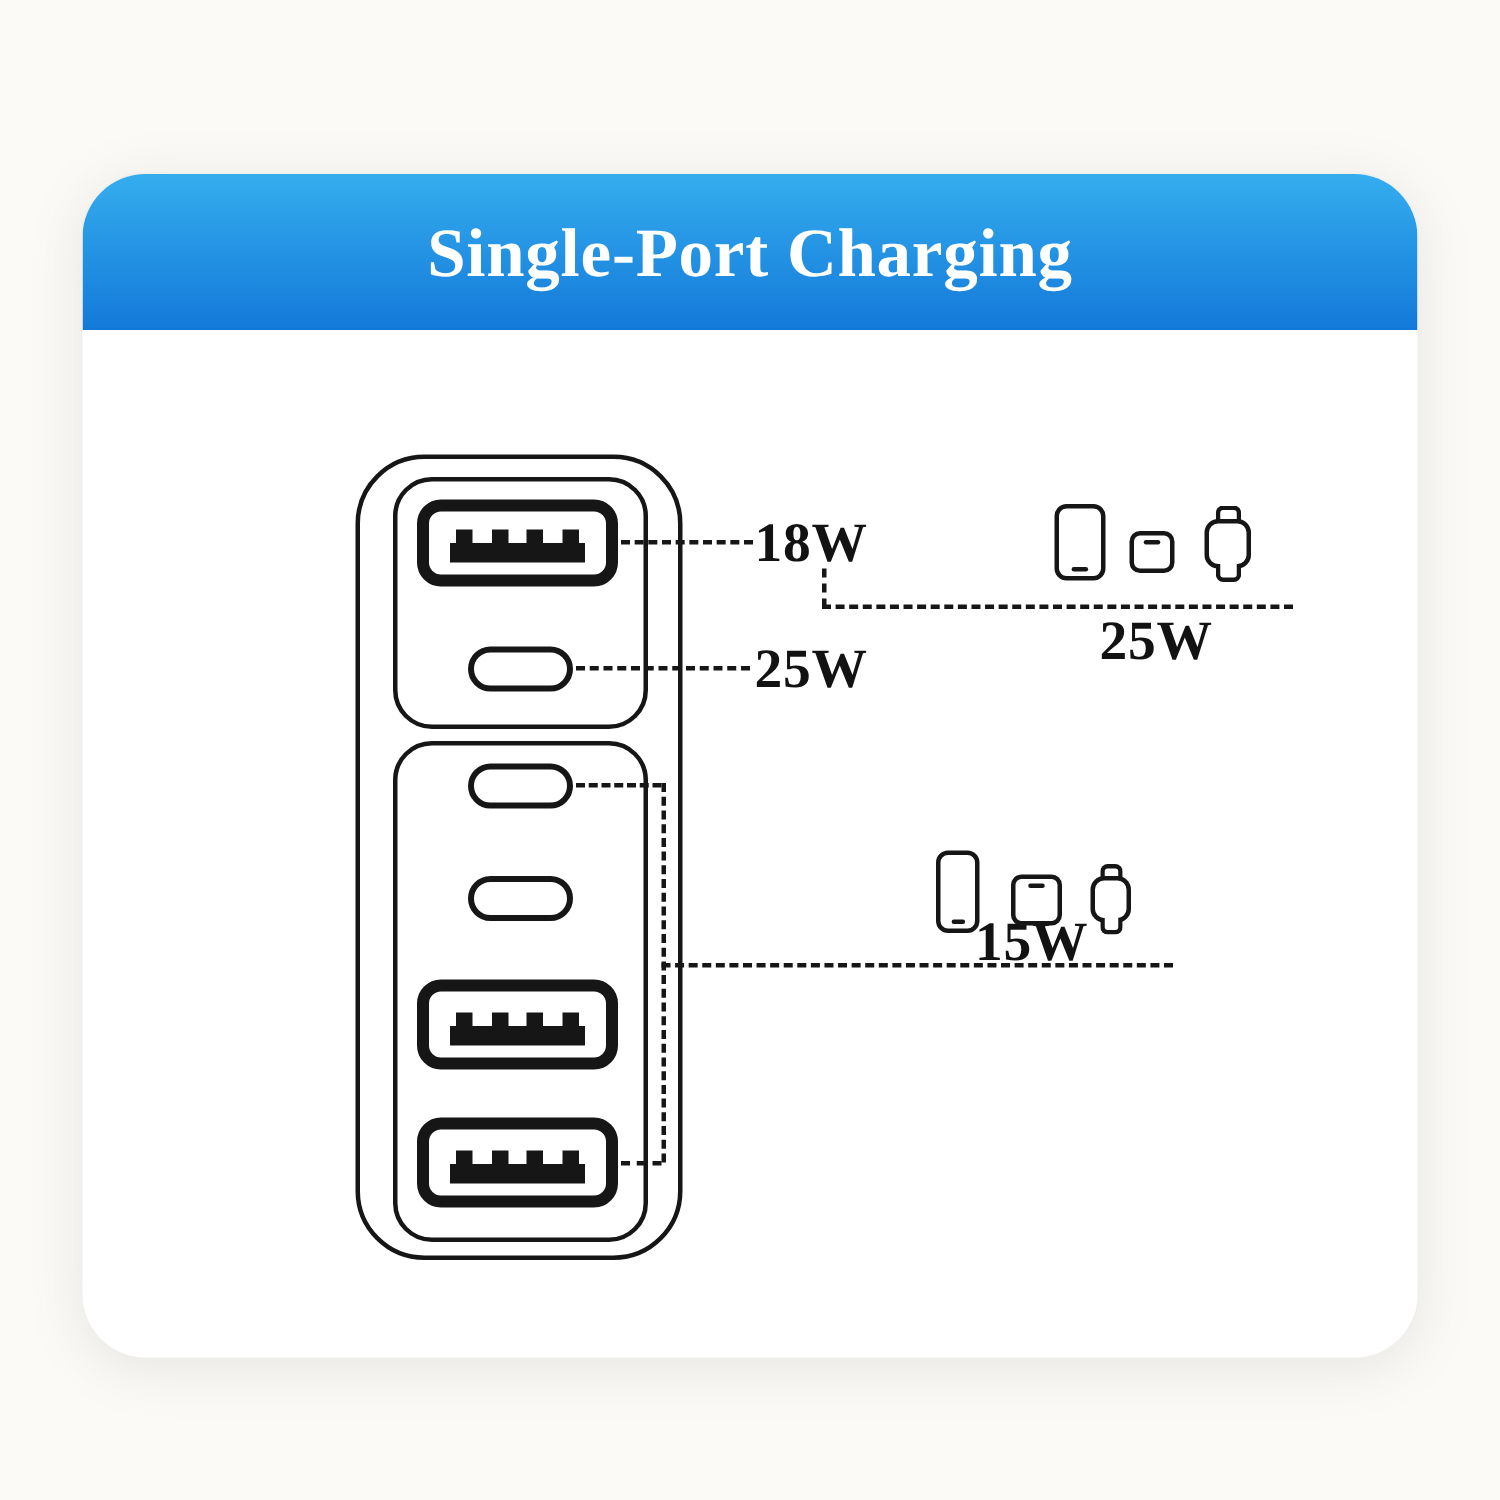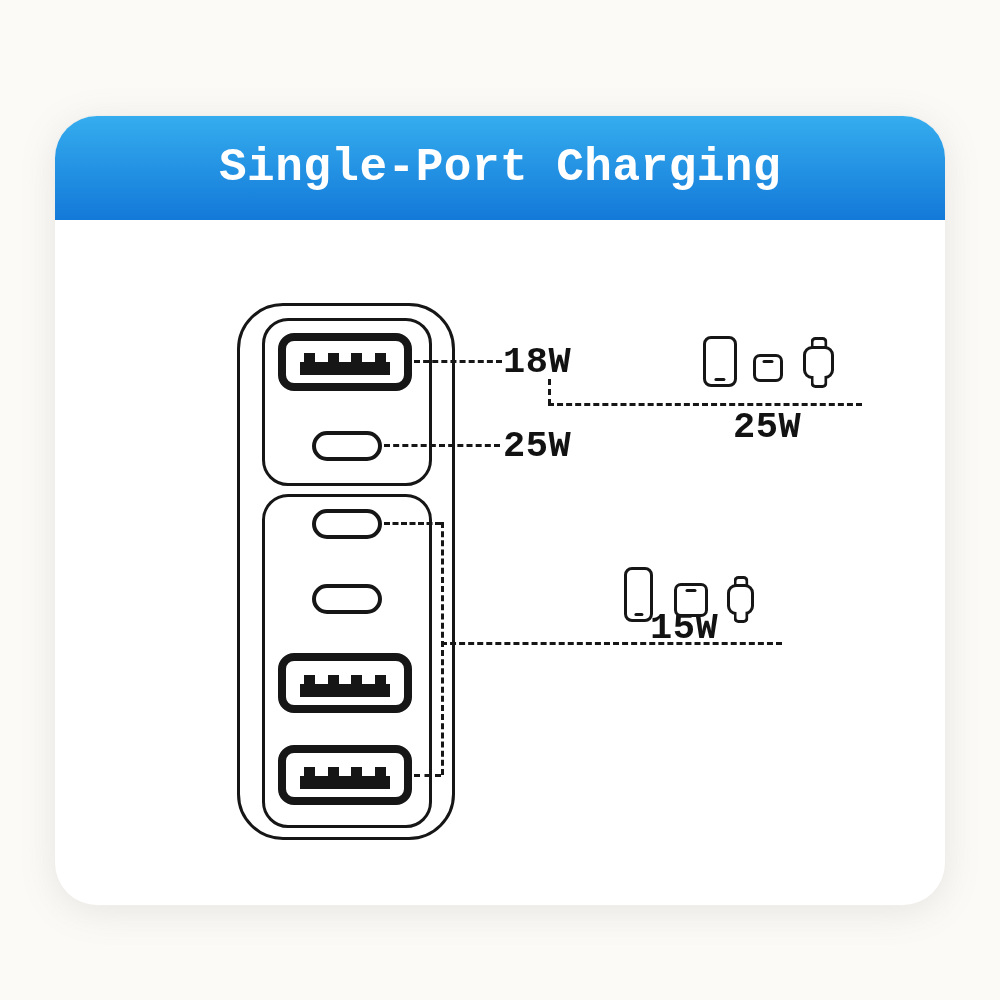--- a/index.html
+++ b/index.html
@@ -1,20 +1,20 @@
 <!DOCTYPE html>
 <html style="--header_gradient_start: #35ADEE; --header_gradient_end: #1379D9; --title_text: #FFFFFF; --line_color: #161616; --panel_background: #FFFFFF; --page_background: #FBFAF7;"><head>
 <meta charset="utf-8">
 <style>
   * { margin:0; padding:0; box-sizing:border-box; }
   html,body { background:#e9e9e9; }
   .canvas {
     position:relative; width:1000px; height:1000px;
     background:var(--page_background,#fbfaf7);
-    font-family:Liberation Mono, monospace;
+    font-family:Liberation Serif, serif;
     overflow:hidden;
   }
   
   .panel {
     position:absolute; left:55px; top:116px; width:890px; height:789px;
     background:var(--panel_background,#fff);
     border-radius:42px;
     box-shadow:0 0 0 1px #f1efeb, 0 6px 36px rgba(120,120,120,.16);
     overflow:hidden;
   }

